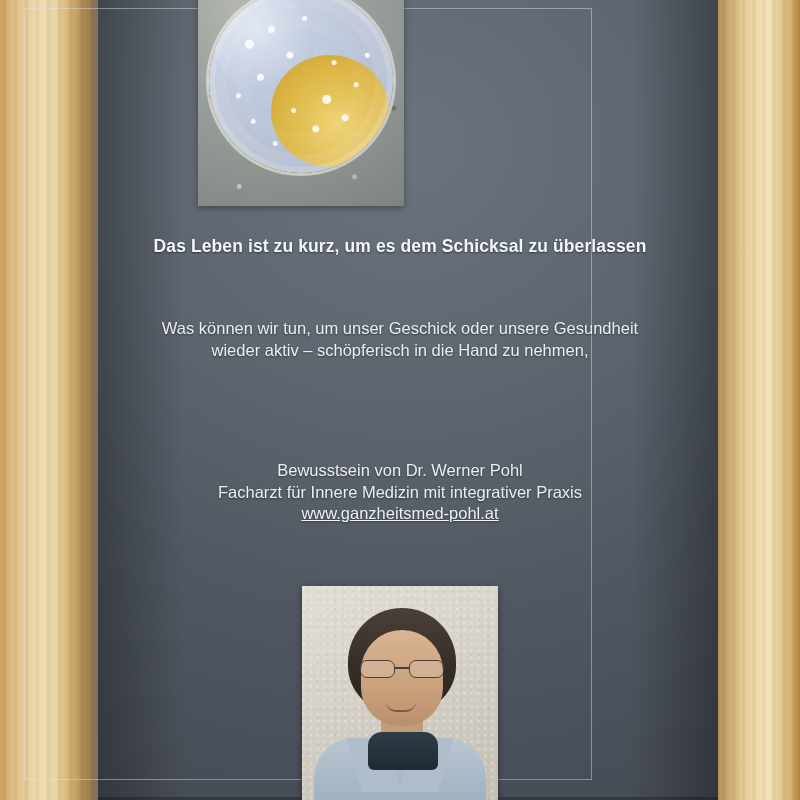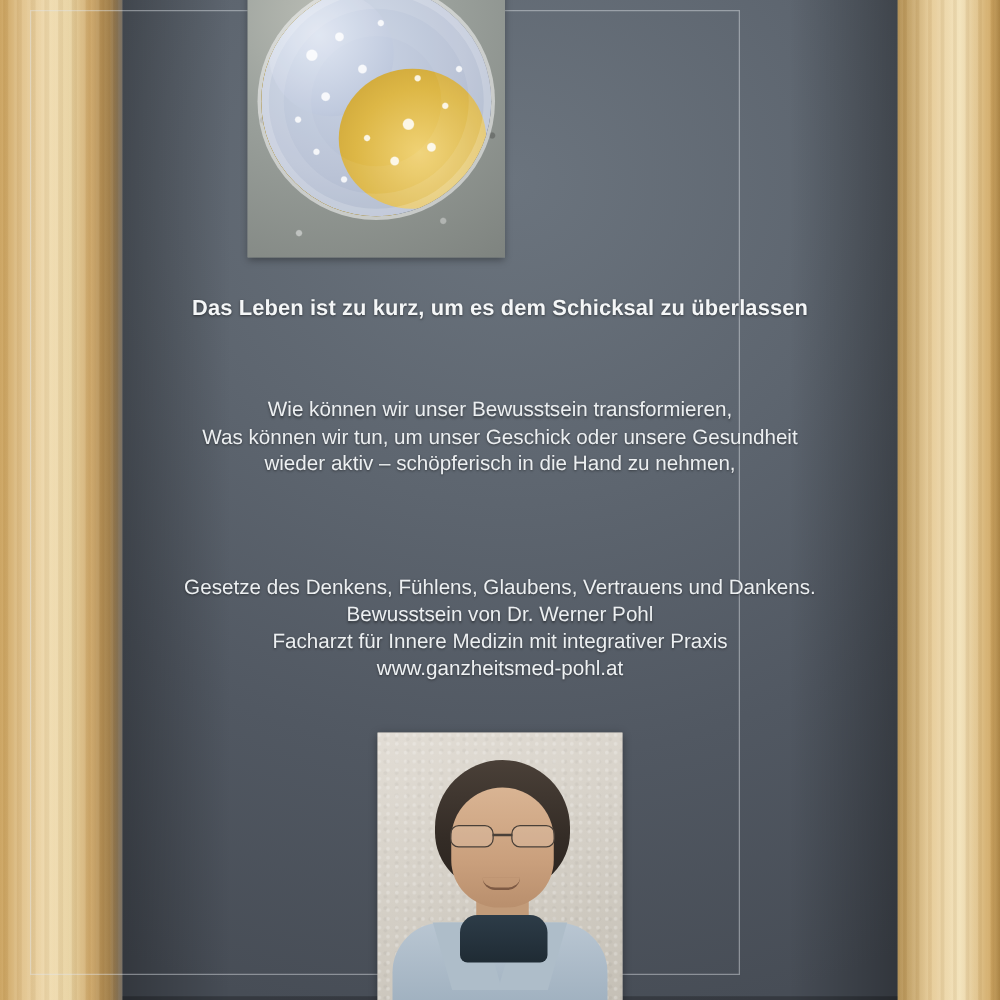--- a/index.html
+++ b/index.html
@@ -229,20 +229,21 @@
     left: 90px;
     right: 90px;
     top: 460px;
     font-size: 16.5px;
     line-height: 21.5px;
     color: #eceff1;
     text-shadow: 0 1px 2px rgba(0,0,0,0.45);
   }
   .credits div { white-space: nowrap; }
   .website {
+    text-decoration: underline;
     color: #eef1f3;
   }
 
   
   .photo-wrap {
     position: absolute;
     left: 302px;
     top: 586px;
     width: 196px;
     height: 214px;
@@ -366,27 +367,25 @@
         <div class="yin"></div>
         <div class="yang"></div>
         <div class="dots"></div>
         <div class="mandala-rings"></div>
       </div>
     </div>
 
     <div class="headline">Das Leben ist zu kurz, um es dem Schicksal zu überlassen</div>
 
     <div class="questions">
-      <div>Wie können wir unser Bewusstsein transformieren,</div>
       <div>Was können wir tun, um unser Geschick oder unsere Gesundheit</div>
       <div>wieder aktiv – schöpferisch in die Hand zu nehmen,</div>
     </div>
 
     <div class="credits">
-      <div>Gesetze des Denkens, Fühlens, Glaubens, Vertrauens und Dankens.</div>
       <div>Bewusstsein von Dr. Werner Pohl</div>
       <div>Facharzt für Innere Medizin mit integrativer Praxis</div>
       <div class="website">www.ganzheitsmed-pohl.at</div>
     </div>
 
     <div class="photo-wrap">
       <div class="photo-bg"></div>
       <div class="shirt"></div>
       <div class="hair"></div>
       <div class="neck"></div>

